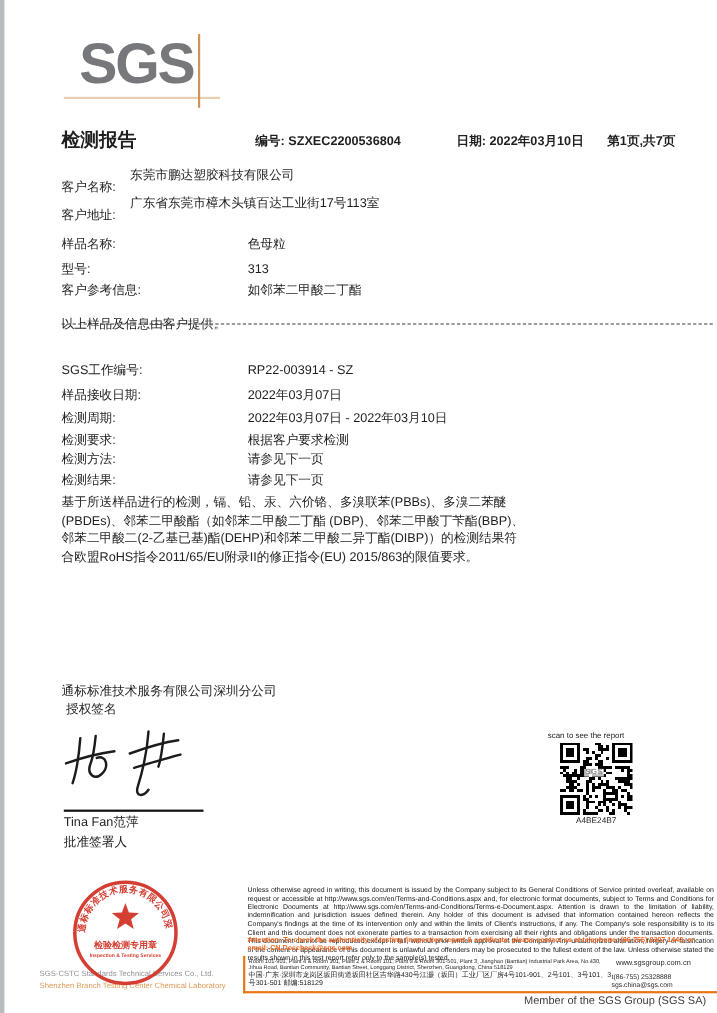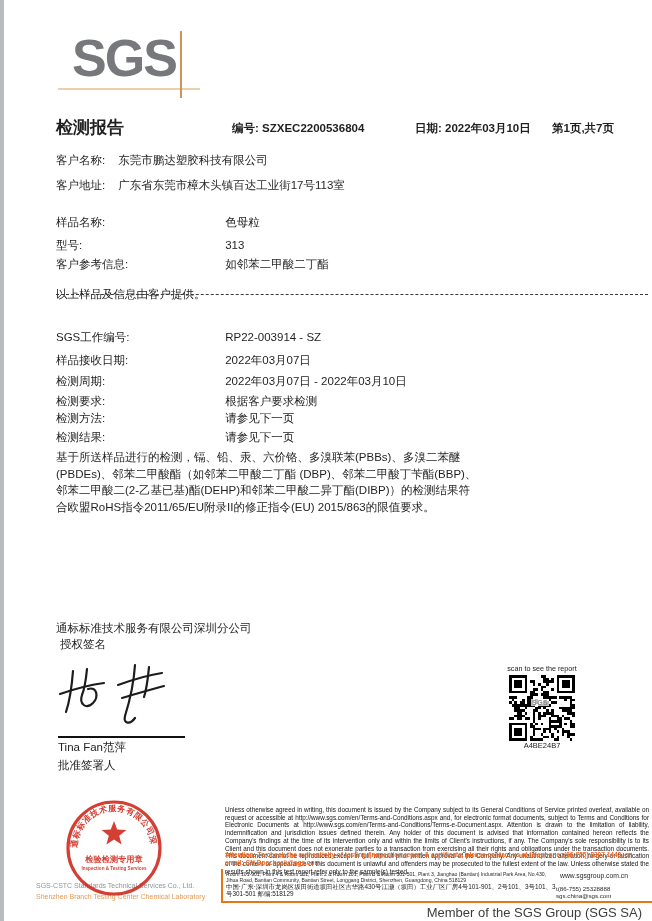--- a/index.html
+++ b/index.html
@@ -17,59 +17,59 @@
   
   .report-title{left:56px;top:116px;font-size:17px;font-weight:700;}
   .meta{font-size:11.5px;font-weight:600;top:121px;white-space:nowrap;}
   .meta-no{left:232px;}
   .meta-date{left:415px;}
   .meta-page{left:552px;}
 
   
   .row{position:absolute;left:56px;right:20px;font-size:11.5px;line-height:15px;}
   .lbl{display:inline-block;vertical-align:top;}
-  .w-narrow{width:59px;}
+  .w-narrow{width:59px;margin-top:11px;}
   .w-wide{width:166px;}
   .val{vertical-align:top;}
   .note{position:absolute;left:56px;font-size:11.5px;margin-top:12px;}
   .dash-sep{left:56px;top:294px;width:592px;border-top:1px dashed #3a3a3a;height:0;}
 
   .conclusion{display:flex;}
   .conclusion .val{width:424px;line-height:16.5px;}
 
   
   .sig-company{left:56px;top:621px;font-size:11.5px;}
   .sig-auth{left:60px;top:637px;font-size:11.5px;}
   .sig-svg{left:56px;top:658px;}
   .sig-line{left:58px;top:736px;width:127px;height:2px;background:#111;}
   .sig-name{left:58px;top:740px;font-size:11.5px;}
   .sig-role{left:58px;top:758px;font-size:11.5px;}
 
   
-  .qr-caption{left:498px;top:664px;width:88px;text-align:center;font-size:7.2px;
+  .qr-caption{left:498px;top:664px;width:88px;text-align:left;font-size:7.2px;
               color:#222;white-space:nowrap;}
   .qr-box{left:509px;top:675px;width:66px;height:66px;background:#fff;}
   .qr-box svg{width:66px;height:66px;display:block;}
   .qr-overlay{left:531px;top:699px;font-size:7px;font-weight:700;color:#8a8a8a;
               background:rgba(255,255,255,.75);padding:0 1px;letter-spacing:.5px;}
   .qr-code-text{left:498px;top:741px;width:88px;text-align:center;font-size:7.5px;color:#222;}
 
   
   .stamp{left:64px;top:798px;width:100px;height:100px;opacity:.9;}
   .disclaimer{left:225px;top:806px;width:424px;font-size:6.35px;line-height:7.7px;
               text-align:justify;color:#141414;}
   .attention{left:225px;top:851px;width:424px;font-size:6.5px;line-height:7.8px;
              font-weight:700;color:#f26822;}
   .ft-vline{left:221px;top:869px;width:2px;height:34px;background:#e87511;}
   .addr-en{left:226px;top:872px;width:330px;font-size:5.1px;line-height:5.8px;color:#2a2a2a;}
   .website{left:560px;top:872px;font-size:6.8px;color:#2a2a2a;}
   .addr-cn{left:226px;top:883px;width:330px;font-size:6.4px;line-height:7px;color:#1a1a1a;}
   .phone{left:556px;top:885px;font-size:6.2px;color:#2a2a2a;}
   .ft-hline{left:221px;top:901px;width:431px;height:2px;background:#e87511;}
-  .member{right:10px;top:905px;font-size:13px;color:#3c3c3c;}
+  .member{right:10px;top:905px;font-size:10px;color:#3c3c3c;}
   .co-en{left:36px;top:882px;font-size:7px;color:#8f9397;}
   .lab-en{left:36px;top:893px;font-size:7px;color:#e09a57;}
 </style>
 </head>
 <body>
 
 <div id="page">
   <div class="abs page-edge"></div>
 
   <div class="abs logo-text">SGS</div>

